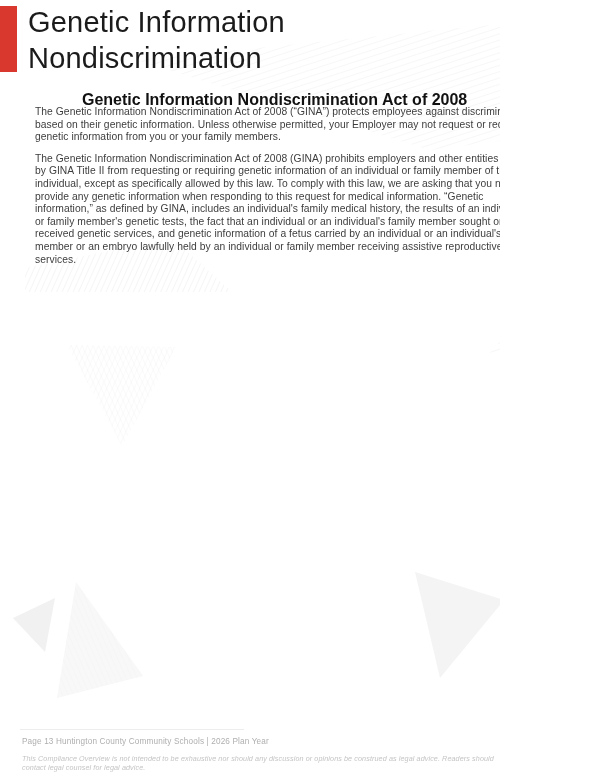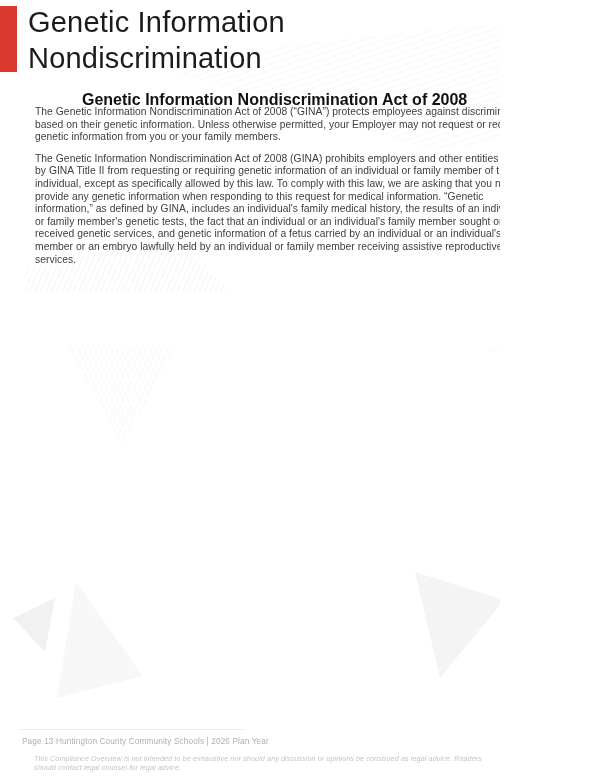--- a/index.html
+++ b/index.html
@@ -84,21 +84,20 @@
   }
   .footer-disclaimer {
     position: absolute;
     left: 22px;
     top: 754px;
     z-index: 2;
     font-size: 7.2px;
     font-style: italic;
     color: #c4c4c4;
     letter-spacing: 0.1px;
-    margin-left: 12px;
   }
 </style>
 </head>
 <body>
 
 <div class="page">
 
   <svg class="deco" width="600" height="776" viewBox="0 0 600 776" xmlns="http://www.w3.org/2000/svg">
     <defs>
       <pattern id="hatchShallow" width="6" height="6" patternUnits="userSpaceOnUse" patternTransform="rotate(-18)">

